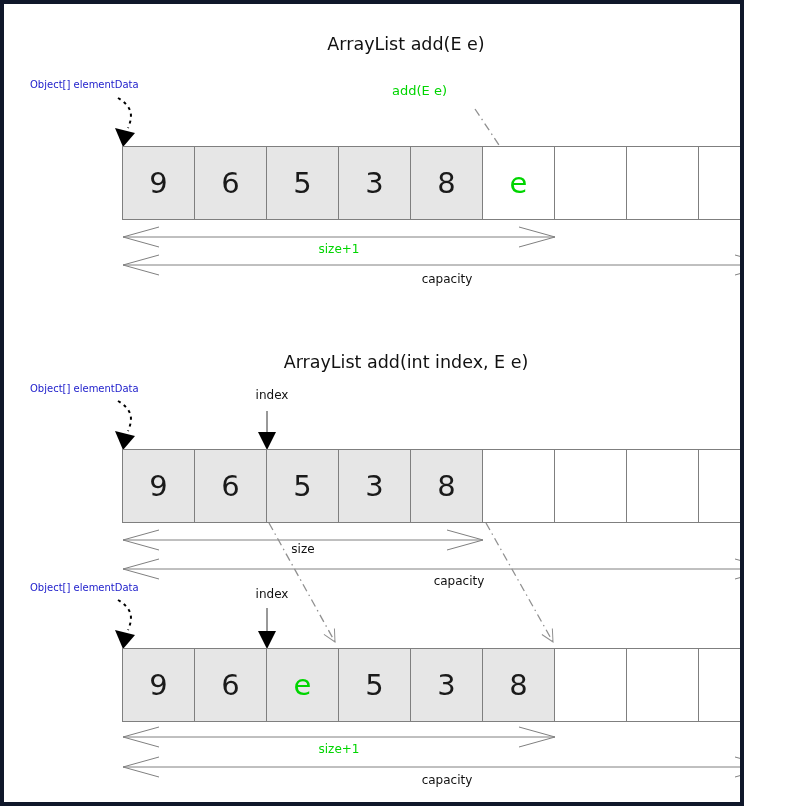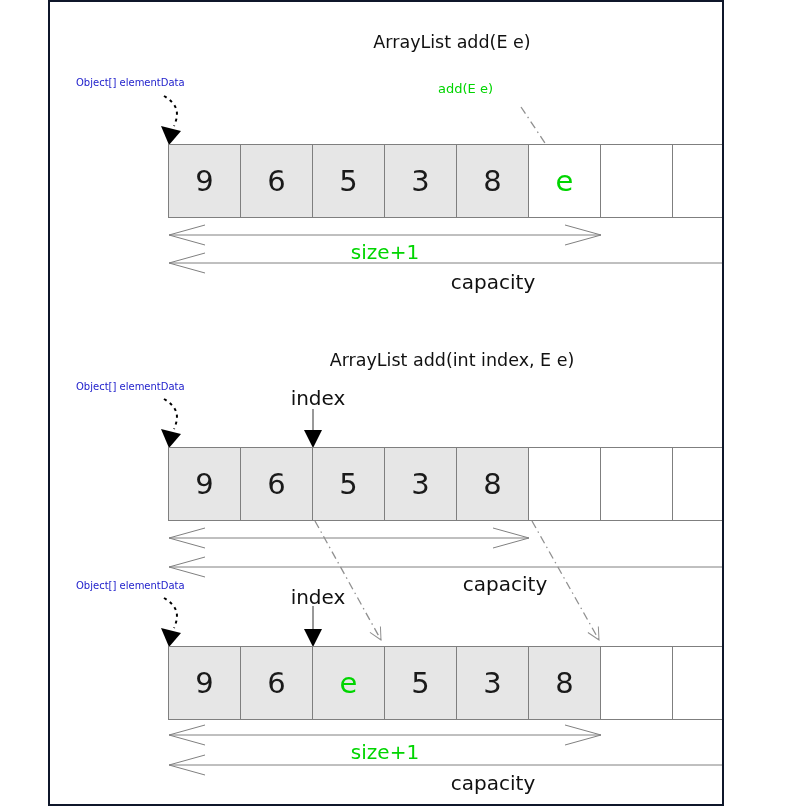--- a/index.html
+++ b/index.html
@@ -1,30 +1,30 @@
 <!DOCTYPE html>
 <html style="--green: #00d500; --blue: #2222cc; --gray: #808080; --cellfill: #e6e6e6;"><head>
 <meta charset="utf-8">
 <style>
   :root {
     --green: #00d500; --blue: #2222cc; --gray: #808080; --graylt: #909090;
     --border: #7f7f7f; --cellfill: #e6e6e6; --ink: #1a1a1a;
   }
   html,body { margin:0; padding:0; background:#ffffff; }
   .canvas {
-    position:relative; width:676px; height:806px; overflow:hidden;
-    box-sizing:border-box; border:2px solid #0f172a; background:#ffffff;
-    font-family:"DejaVu Sans","Liberation Sans",sans-serif; color:var(--ink);margin-left:48px;
+    position:relative; width:744px; height:806px; overflow:hidden;
+    box-sizing:border-box; border:4px solid #0f172a; background:#ffffff;
+    font-family:"DejaVu Sans","Liberation Sans",sans-serif; color:var(--ink);
   }
   .overlay { position:absolute; left:0; top:0; width:804px; height:806px; pointer-events:none; }
   .abs { position:absolute; white-space:nowrap; }
   .title { left:0; width:804px; text-align:center; font-size:17.5px; color:#111; }
   .ptr  { font-size:10px; color:var(--blue); }
   .method { font-size:13px; color:var(--green); }
-  .smalllab { font-size:20px; color:#111; }
+  .smalllab { font-size:12px; color:#111; }
   .ctr { text-align:center; }
   .greentx { color:var(--green); }
   .arr { position:absolute; left:118px; display:flex; border:1px solid var(--border); background:#fff; }
   .cell {
     width:72px; height:72px; box-sizing:border-box; border-right:1px solid var(--border);
     display:flex; align-items:center; justify-content:center;
     font-size:29px; color:var(--ink);
   }
   .cell:last-child { border-right:none; }
   .cell.filled { background:var(--cellfill); }
@@ -105,20 +105,21 @@
       <div class="cell filled">6</div>
       <div class="cell filled">5</div>
       <div class="cell filled">3</div>
       <div class="cell filled">8</div>
       <div class="cell"></div>
       <div class="cell"></div>
       <div class="cell"></div>
       <div class="cell"></div>
     </div>
 
+  <div class="abs smalllab ctr" style="left:119px;top:538px;width:360px">size</div>
   <div class="abs smalllab ctr" style="left:119px;top:570px;width:672px">capacity</div>
 
   <div class="abs ptr" style="left:26px;top:578px">Object[] elementData</div>
   <div class="abs smalllab ctr" style="left:238px;top:583px;width:60px">index</div>
 
   <div class="arr" style="top:644px">
       <div class="cell filled">9</div>
       <div class="cell filled">6</div>
       <div class="cell filled green">e</div>
       <div class="cell filled">5</div>

